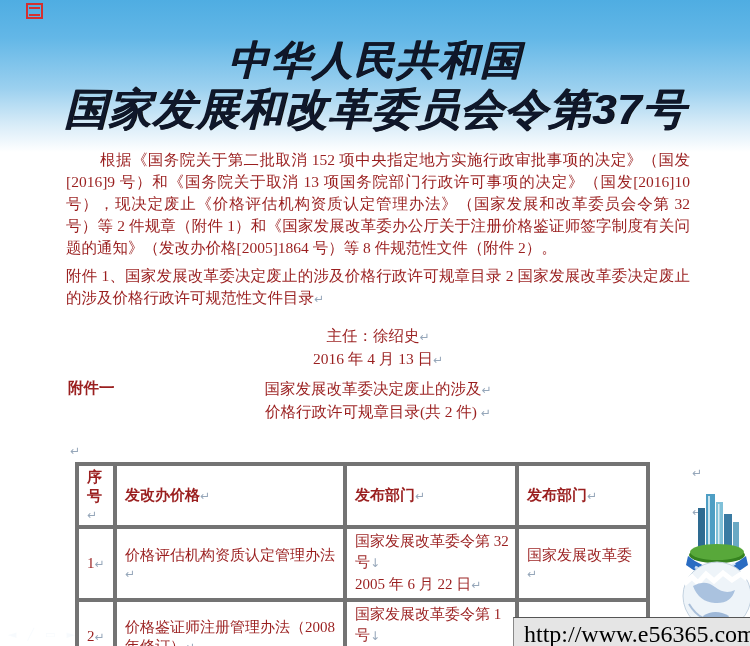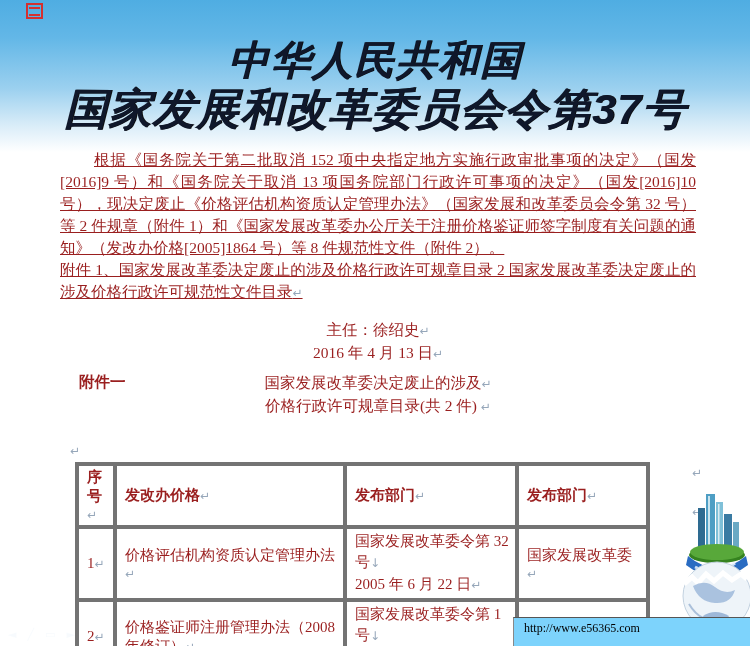--- a/index.html
+++ b/index.html
@@ -17,50 +17,50 @@
   
   .title{position:absolute;top:36px;left:0;width:750px;text-align:center;z-index:2;
     color:#0f172a;font-family:"Liberation Sans","DejaVu Sans",sans-serif;
     font-weight:bold;font-style:italic;}
   .title .t1{font-size:40px;line-height:48px;letter-spacing:2px;text-shadow:1px 0 0 #0e0e0e;}
   .title .t2{font-size:43px;line-height:50px;letter-spacing:1px;text-shadow:1px 0 0 #0e0e0e;}
   
   .doc{position:absolute;left:60px;top:142px;width:636px;color:#9a1f1f;z-index:2;font-size:15.5px;}
   .clip-head{height:13px;overflow:hidden;text-align:center;font-weight:bold;}
   .clip-head .inner{display:inline-block;margin-top:-9px;font-size:16px;}
-  .para{line-height:22px;text-align:justify;margin:0;text-decoration:underline;}
+  .para{line-height:22px;text-align:justify;margin:6px;}
   .p1{margin-top:7px;text-indent:34px;}
   .p2{margin-top:0;}
   .cline{text-align:center;line-height:22px;}
   .sig{margin-top:15px;}
   .annex-row{position:relative;margin-top:7px;}
-  .annex-label{position:absolute;left:19px;top:0;font-weight:bold;}
+  .annex-label{position:absolute;left:8px;top:0;font-weight:bold;}
   .mark{color:#96a7ba;font-size:12px;font-family:"DejaVu Sans",sans-serif;font-style:normal;font-weight:normal;}
   .stray-mark{position:absolute;left:70px;top:444px;z-index:2;}
   .rowmark{position:absolute;left:692px;z-index:2;}
   
   table.annex{position:absolute;left:75px;top:462px;z-index:3;border-collapse:collapse;
     color:#9a1f1f;font-size:15px;background:#fff;border:2px solid #1f1f1f;table-layout:fixed;}
   table.annex th,table.annex td{border:4px solid #737373;padding:2px 4px 2px 8px;vertical-align:middle;text-align:left;}
   table.annex th{font-weight:bold;height:24px;}
   .col-no{width:38px;}.col-name{width:230px;}.col-doc{width:172px;}.col-dept{width:131px;}
   .r1 td{height:50px;}.r2 td{height:52px;}
   td.doccell{line-height:21px;}
   
   .sea{position:absolute;left:0;bottom:0;width:750px;height:38px;z-index:1;
     background:linear-gradient(to bottom,#ffffff 0%,#e7eef5 14%,#b3c9dd 32%,#68890 40%,#5c7fa9 48%,#40659a 66%,#385d8e 84%,#6389b3 100%);}
   .nav{position:absolute;left:8px;bottom:5px;z-index:4;display:flex;gap:11px;
     color:#e9f2fa;opacity:.33;font-size:11px;font-family:"DejaVu Sans",sans-serif;}
   .nav span{cursor:pointer;}
   
   .art{position:absolute;left:681px;top:486px;width:69px;height:152px;z-index:2;}
   
-  .urlbox{position:absolute;left:513px;top:617px;width:237px;height:29px;background:#7dd3fc;z-index:5;
+  .urlbox{position:absolute;left:513px;top:617px;width:237px;height:29px;background:#e5e5e5;z-index:5;
     border-top:1px solid #555;border-left:1px solid #888;
-    font-family:"Liberation Serif","DejaVu Serif",serif;font-size:12px;color:#000;
+    font-family:"Liberation Serif","DejaVu Serif",serif;font-size:24px;color:#000;
     padding:3px 0 0 10px;box-sizing:border-box;}
 </style>
 </head>
 <body>
 
 <div class="slide">
 
   <div class="sky"></div>
   <div class="seal"></div>
 

